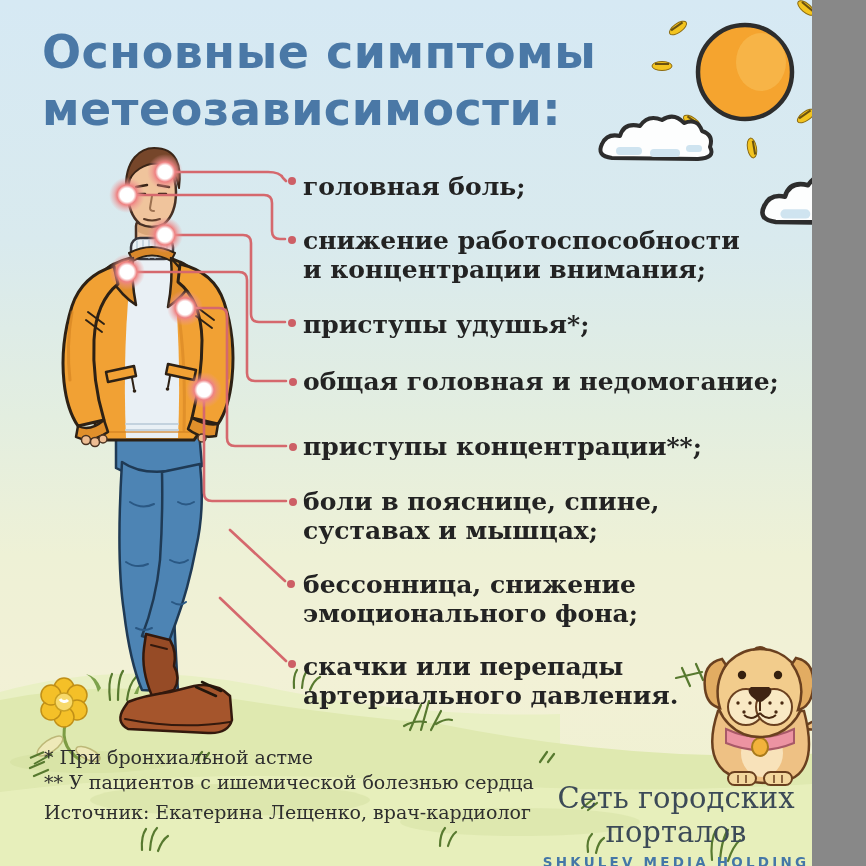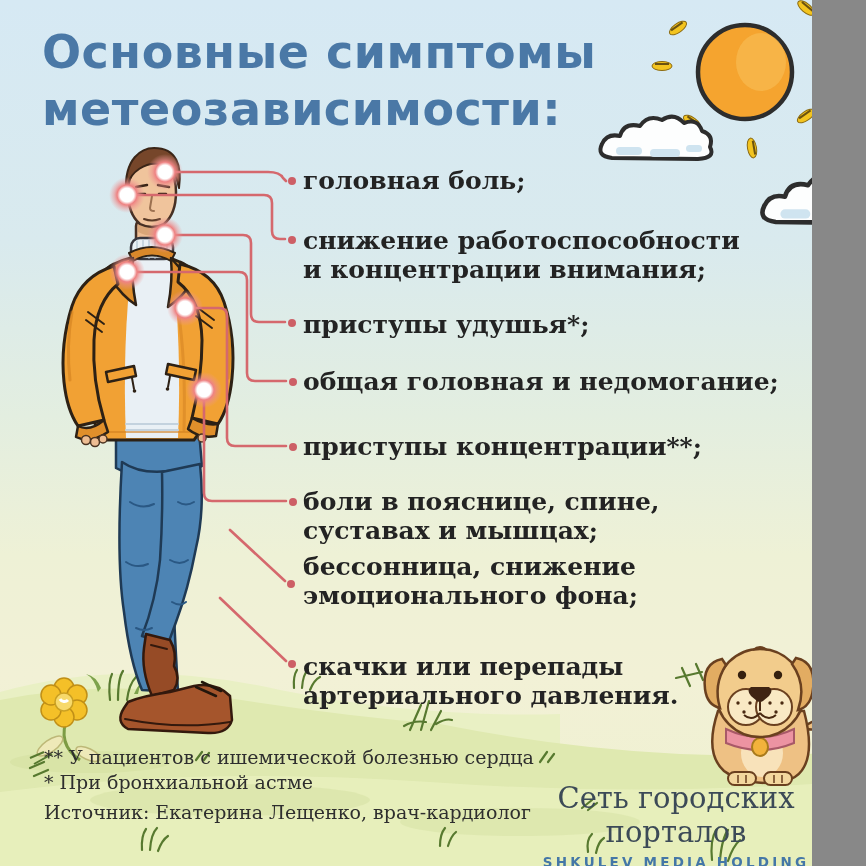--- a/index.html
+++ b/index.html
@@ -15,22 +15,22 @@
     position:absolute;left:42px;top:24px;margin:0;z-index:6;
     font-family:"DejaVu Sans", sans-serif;font-weight:bold;
     font-size:46px;line-height:57px;letter-spacing:.5px;
     color:#4a78a6;white-space:pre-line;
   }
   .sym{
     position:absolute;left:303px;z-index:6;
     font-family:"DejaVu Serif", serif;font-weight:bold;
     font-size:25px;line-height:29px;color:#232323;white-space:pre-line;
   }
-  .s1{top:166px}.s2{top:226px}.s3{top:310px}.s4{top:367px}
-  .s5{top:432px}.s6{top:487px}.s7{top:552px}.s8{top:652px}
+  .s1{top:172px}.s2{top:226px}.s3{top:310px}.s4{top:367px}
+  .s5{top:432px}.s6{top:487px}.s7{top:570px}.s8{top:652px}
   .notes{position:absolute;left:44px;top:745px;z-index:6;color:#2e2e2e;
     font-size:19px;line-height:25px;font-family:"DejaVu Serif", serif;}
   .notes .source{margin-top:5px;}
   .logo{position:absolute;left:518px;top:781px;width:316px;text-align:center;z-index:6;}
   .logo-script{font-family:"DejaVu Serif", serif;font-size:29px;color:#3c4a57;}
   .logo-caps{margin-top:5px;font-family:"DejaVu Sans", sans-serif;font-weight:bold;
     font-size:13.5px;letter-spacing:3.2px;color:#4477a7;}
   .z2{z-index:2}.z3{z-index:3}.z5{z-index:5}
 </style>
 </head>
@@ -311,22 +311,22 @@
   <div class="sym s4">общая головная и недомогание;</div>
   <div class="sym s5">приступы концентрации**;</div>
   <div class="sym s6">боли в пояснице, спине,
 суставах и мышцах;</div>
   <div class="sym s7">бессонница, снижение
 эмоционального фона;</div>
   <div class="sym s8">скачки или перепады
 артериального давления.</div>
 
   <div class="notes">
+    <div>* При бронхиальной астме</div>
     <div>** У пациентов с ишемической болезнью сердца</div>
-    <div>* При бронхиальной астме</div>
     <div class="source">Источник: Екатерина Лещенко, врач-кардиолог</div>
   </div>
 
   <div class="logo">
     <div class="logo-script">Сеть городских порталов</div>
     <div class="logo-caps">SHKULEV MEDIA HOLDING</div>
   </div>
 
 </div>
 

